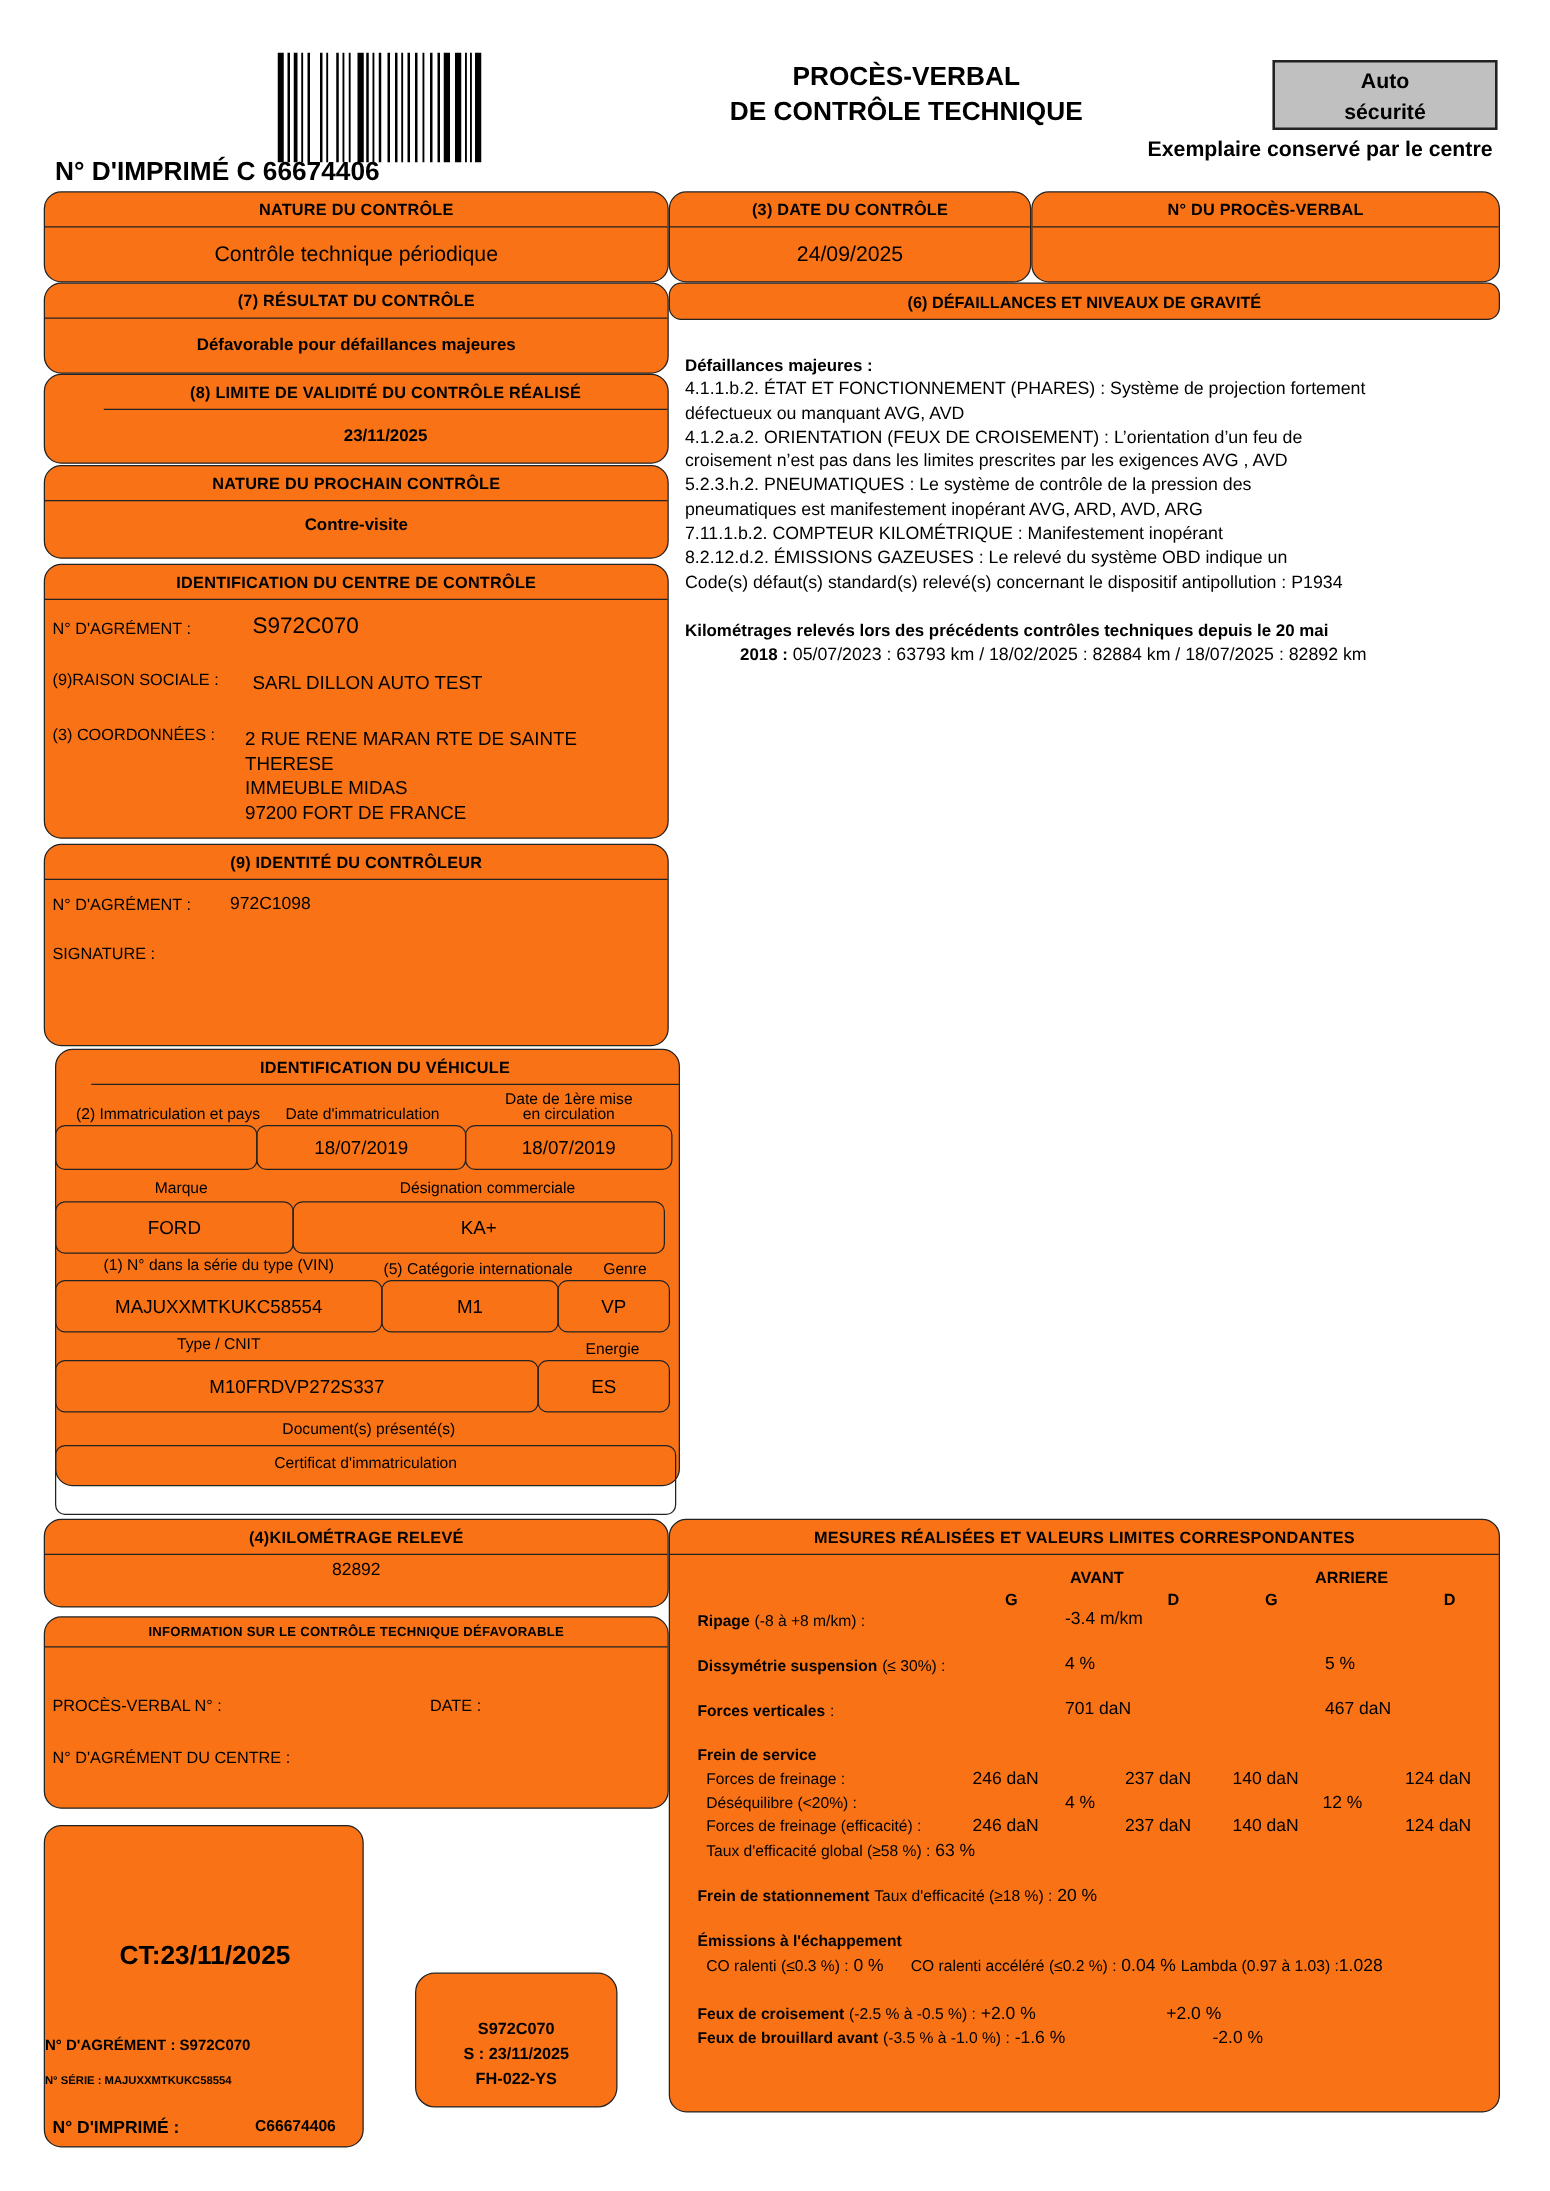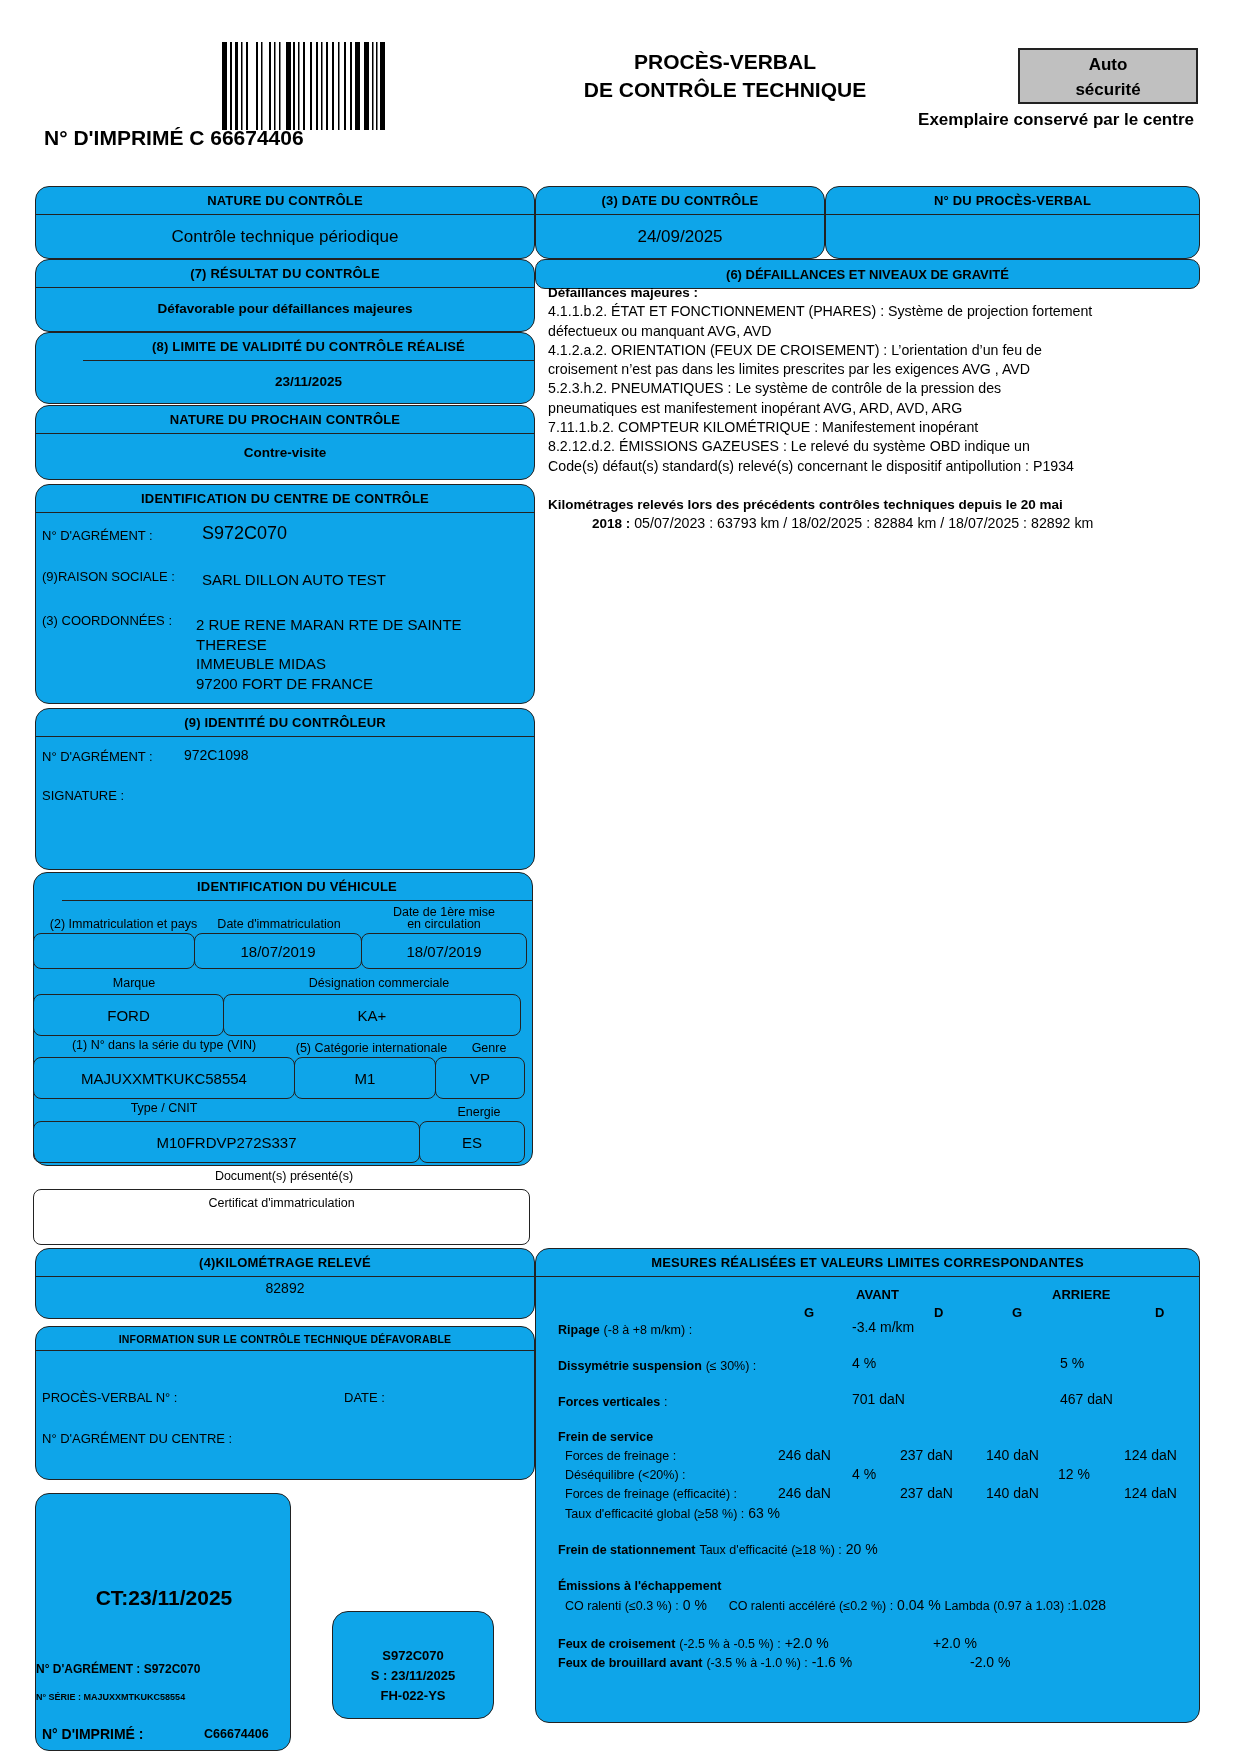--- a/index.html
+++ b/index.html
@@ -1,19 +1,19 @@
 <!DOCTYPE html>
 <html><head>
 <meta charset="utf-8">
 <style>
   * { box-sizing: border-box; margin: 0; padding: 0; }
   html, body { width: 1240px; height: 1753px; background: #ffffff; }
   body { position: relative; font-family: "Liberation Sans", sans-serif; color: #000; overflow: hidden; }
   .abs { position: absolute; }
-  .box { position: absolute; border: 1.3px solid #222; border-radius: 14px; background: #0ea5e9; margin-top: 33px; }
+  .box { position: absolute; border: 1.3px solid #222; border-radius: 14px; background: #f97316; }
   .hdr { height: 28px; border-bottom: 1.3px solid #222; display: flex; align-items: center; justify-content: center; font-weight: bold; font-size: 13px; letter-spacing: 0.2px; }
   .val { display: flex; align-items: center; justify-content: center; }
   .bold { font-weight: bold; }
   .center { text-align: center; }
   .cell { position: absolute; border: 1.2px solid #222; border-radius: 8px; display: flex; align-items: center; justify-content: center; font-size: 15px; }
   .lbl { position: absolute; font-size: 12.5px; text-align: center; line-height: 12px; }
   .row { position: absolute; font-size: 13px; white-space: nowrap; }
   .meas { position: absolute; font-size: 14px; white-space: nowrap; }
   .meas .b { font-weight: bold; font-size: 12.5px; }
   .meas .s { font-size: 12.5px; }
@@ -107,21 +107,21 @@
   </div>
 </div>
 
 <div class="box" style="left:35px;top:675px;width:500px;height:162px;">
   <div class="hdr">(9) IDENTITÉ DU CONTRÔLEUR</div>
   <div class="row" style="left:6px;top:40px;">N° D'AGRÉMENT :</div>
   <div class="row" style="left:148px;top:38px;font-size:14px;">972C1098</div>
   <div class="row" style="left:6px;top:79px;">SIGNATURE :</div>
 </div>
 
-<div class="box" style="left:33px;top:839px;width:500px;height:294px;padding-left:28px;">
+<div class="box" style="left:44px;top:839px;width:500px;height:350px;padding-left:28px;">
   <div class="hdr">IDENTIFICATION DU VÉHICULE</div>
 
   <div class="lbl" style="left:12px;top:45px;width:155px;">(2) Immatriculation et pays</div>
   <div class="lbl" style="left:165px;top:45px;width:160px;">Date d'immatriculation</div>
   <div class="lbl" style="left:325px;top:33px;width:170px;">
     <div>Date de 1ère mise</div>
     <div>en circulation</div>
   </div>
   <div class="cell" style="left:-1px;top:60px;width:162px;height:36px;"></div>
   <div class="cell" style="left:160px;top:60px;width:168px;height:36px;">18/07/2019</div>

